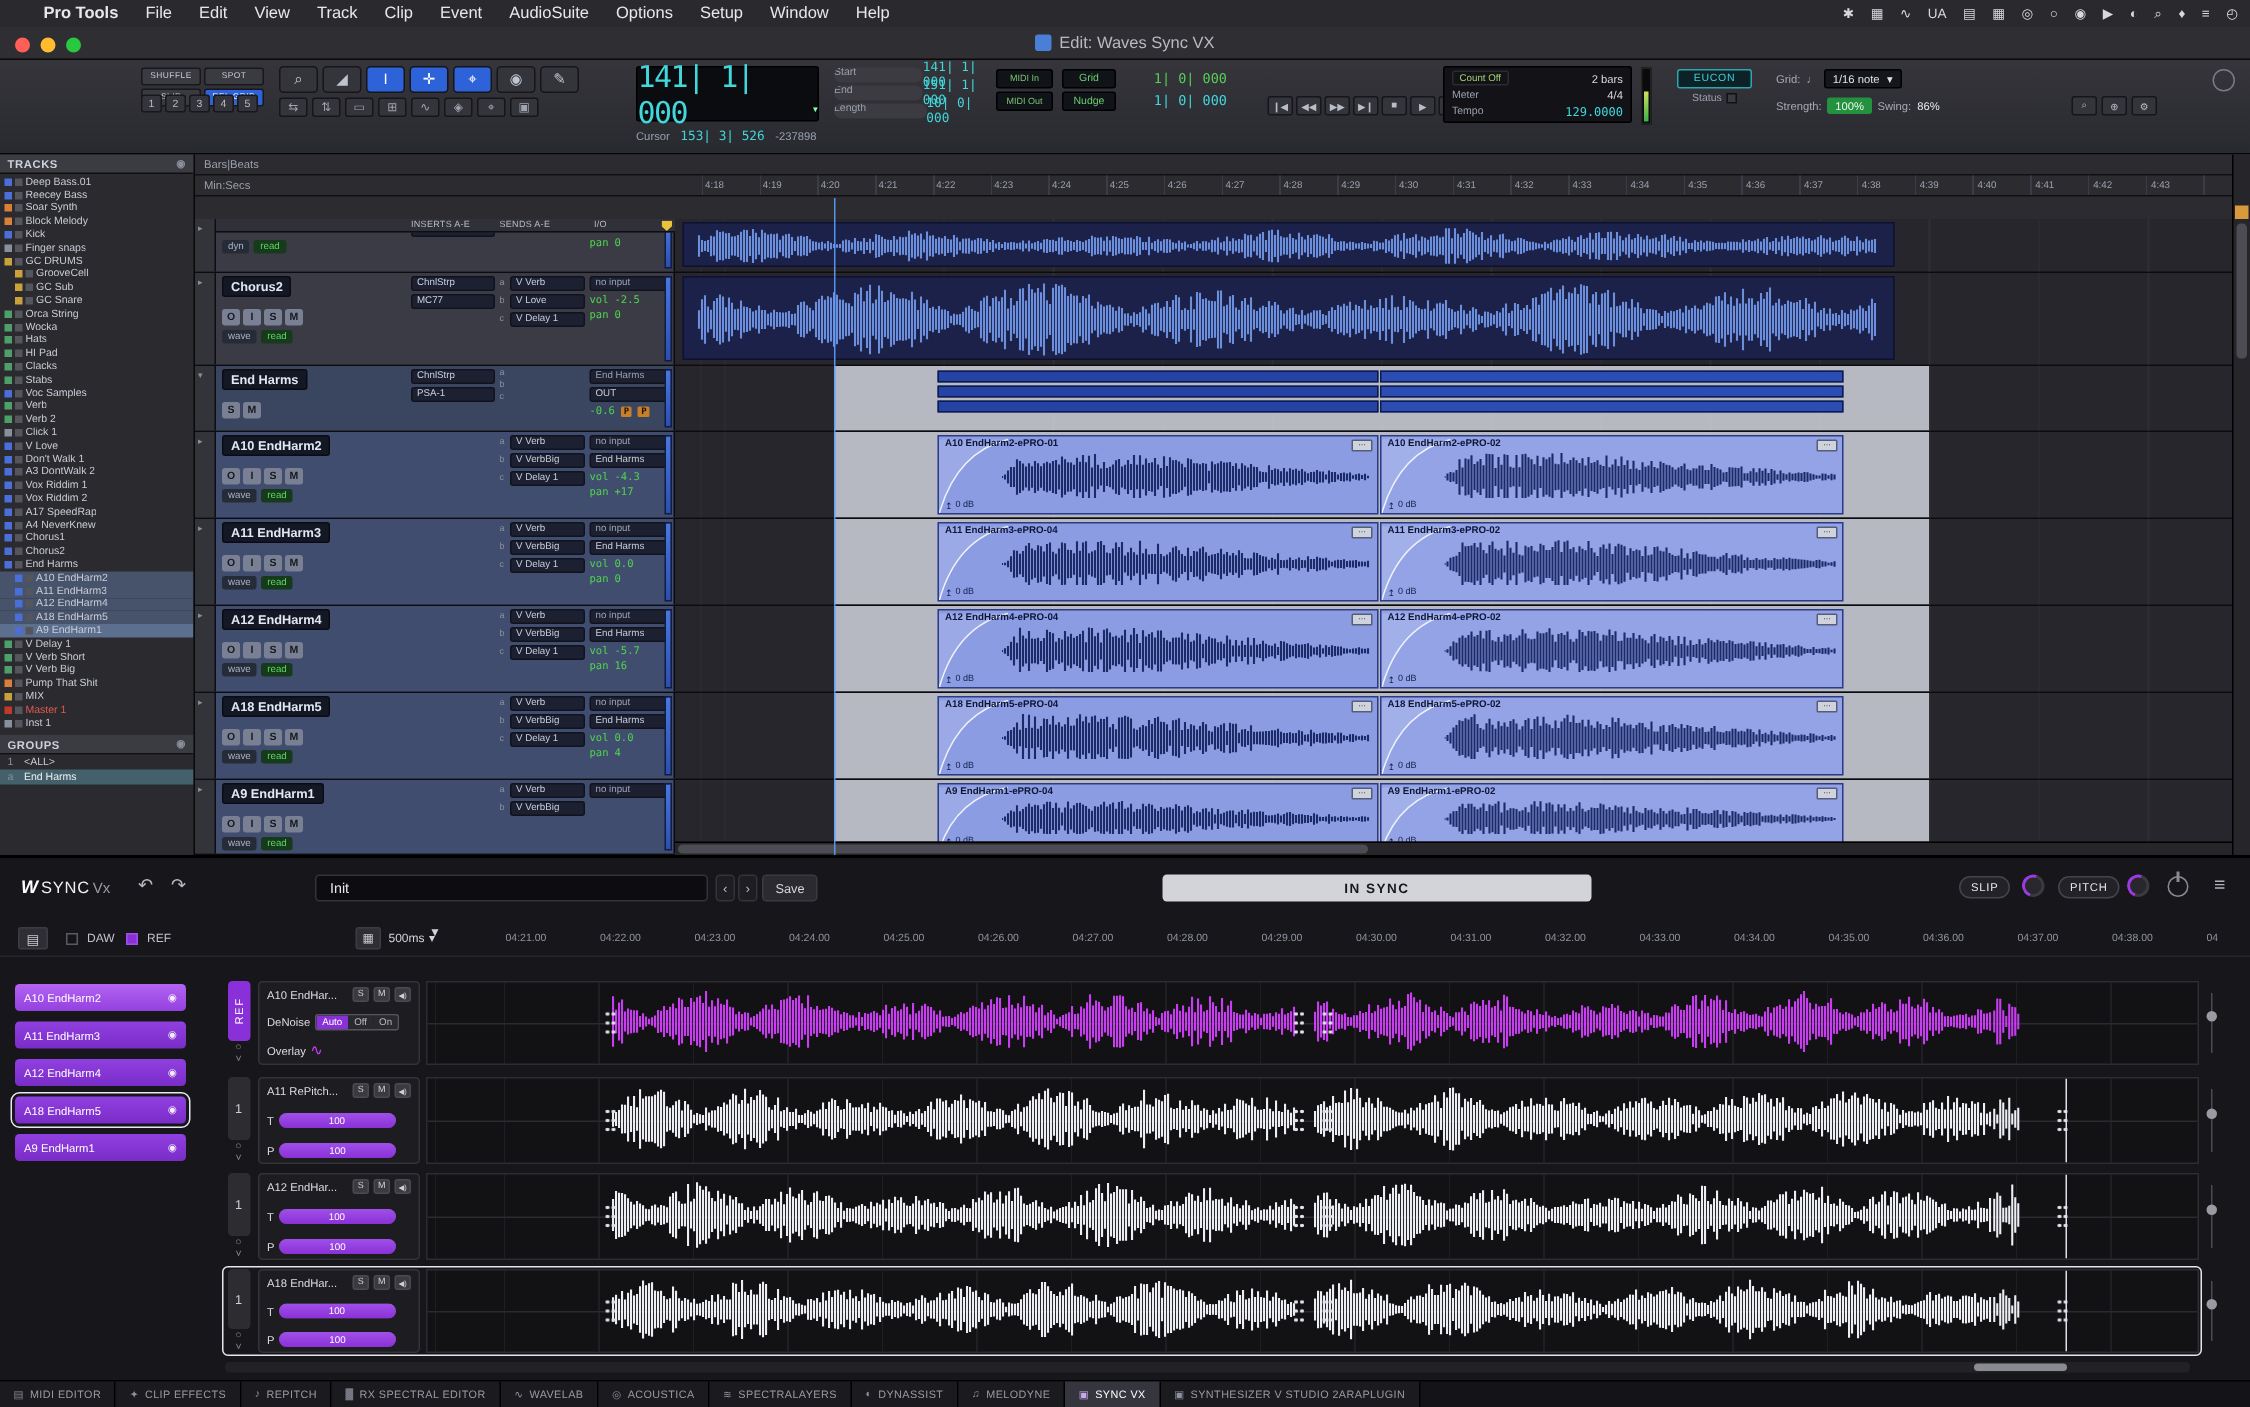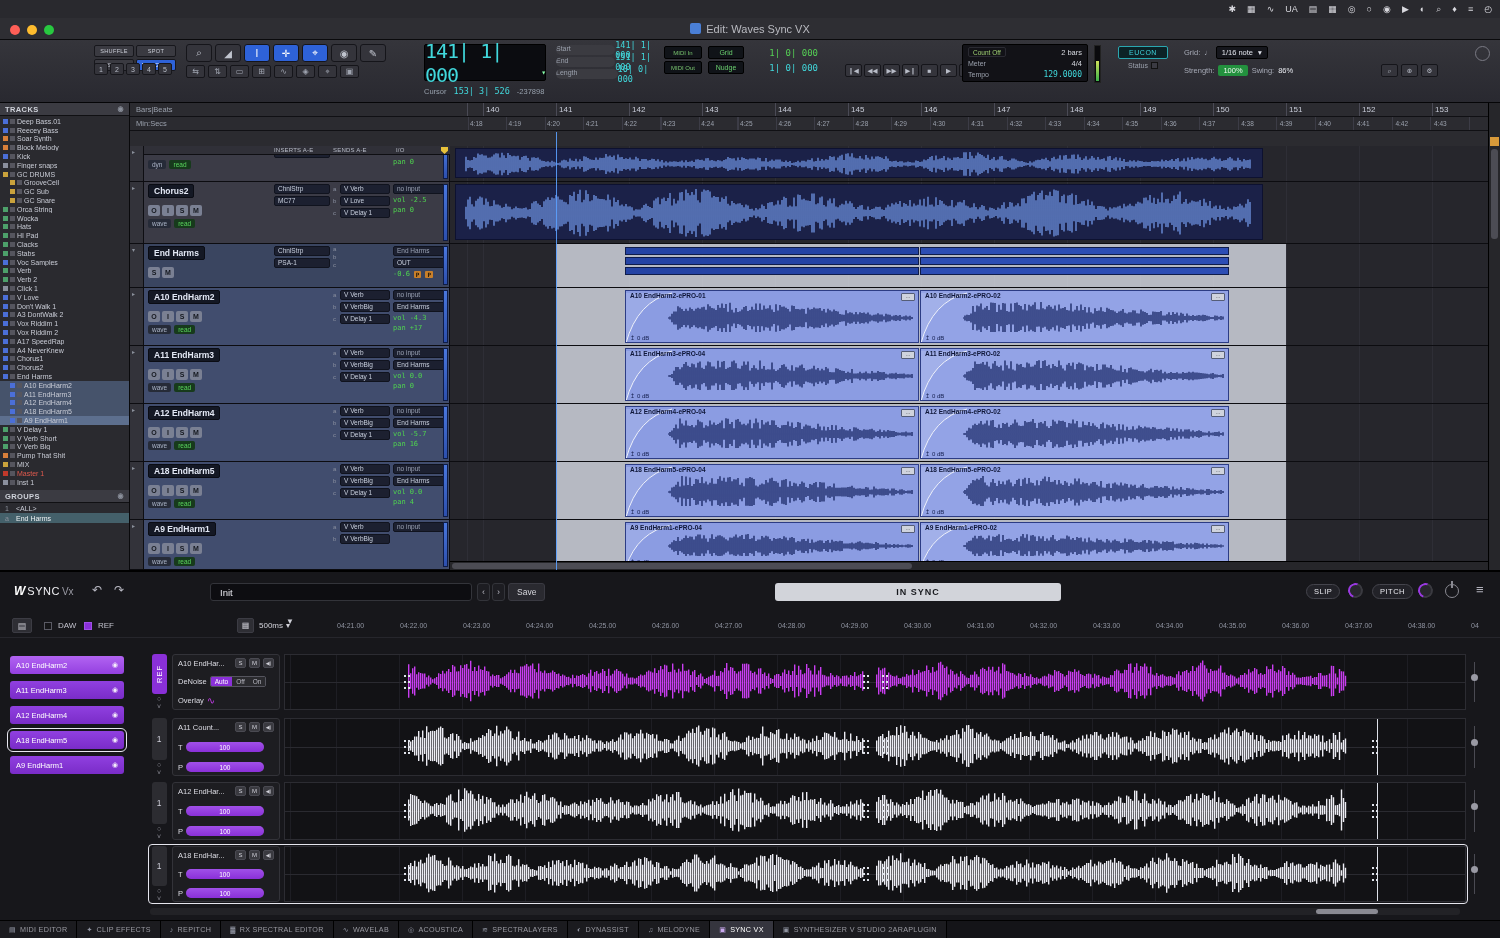--- a/index.html
+++ b/index.html
@@ -217,20 +217,35 @@
 .tab.active .ticon{color:#c9a9ee}
 svg{display:block}
 </style>
 </head>
 <body>
 
 <div class="screen">
 
   <div class="menubar">
     <span class="apple"></span>
+    <div id="menu-items">
+
+    <span class="mi bold">Pro Tools</span>
+        <span class="mi">File</span>
+        <span class="mi">Edit</span>
+        <span class="mi">View</span>
+        <span class="mi">Track</span>
+        <span class="mi">Clip</span>
+        <span class="mi">Event</span>
+        <span class="mi">AudioSuite</span>
+        <span class="mi">Options</span>
+        <span class="mi">Setup</span>
+        <span class="mi">Window</span>
+        <span class="mi">Help</span>
+      </div>
     <div id="menu-right">
 
     <span class="micon">✱</span>
         <span class="micon">▦</span>
         <span class="micon">∿</span>
         <span class="micon">UA</span>
         <span class="micon">▤</span>
         <span class="micon">▦</span>
         <span class="micon">◎</span>
         <span class="micon">○</span>
@@ -674,36 +689,20 @@
             <span class="gkey">a</span>
             <span>End Harms</span>
           </div>
         </div>
     </div>
 
     <div class="editarea">
       <div class="ruler" id="ruler">
           <div class="rrow">
             <span class="rname">Bars|Beats</span>
-            <div class="rticks bars">
-              <span class="rlabel" style="left: 36px;">140</span>
-              <span class="rlabel" style="left: 109px;">141</span>
-              <span class="rlabel" style="left: 182px;">142</span>
-              <span class="rlabel" style="left: 255px;">143</span>
-              <span class="rlabel" style="left: 328px;">144</span>
-              <span class="rlabel" style="left: 401px;">145</span>
-              <span class="rlabel" style="left: 474px;">146</span>
-              <span class="rlabel" style="left: 547px;">147</span>
-              <span class="rlabel" style="left: 620px;">148</span>
-              <span class="rlabel" style="left: 693px;">149</span>
-              <span class="rlabel" style="left: 766px;">150</span>
-              <span class="rlabel" style="left: 839px;">151</span>
-              <span class="rlabel" style="left: 912px;">152</span>
-              <span class="rlabel" style="left: 985px;">153</span>
-            </div>
           </div>
           <div class="rrow">
             <span class="rname">Min:Secs</span>
             <div class="rticks times">
               <span class="rlabel small" style="left: 20px;">4:18</span>
               <span class="rlabel small" style="left: 58.56px;">4:19</span>
               <span class="rlabel small" style="left: 97.12px;">4:20</span>
               <span class="rlabel small" style="left: 135.68px;">4:21</span>
               <span class="rlabel small" style="left: 174.24px;">4:22</span>
               <span class="rlabel small" style="left: 212.8px;">4:23</span>
@@ -1404,21 +1403,21 @@
           <div class="rsl"></div>
         </div>
         <div class="svrow" style="top: 72px; height: 58px;">
           <div class="rail">
             <div class="railchip">1</div>
             <span class="railico">○</span>
             <span class="railico">˅</span>
           </div>
           <div class="svcard">
             <div class="cardr">
-              <span class="cardname">A11 Count...</span>
+              <span class="cardname">A11 RePitch...</span>
               <span class="sqb">S</span>
               <span class="sqb">M</span>
               <span class="sqb" style="font-size: 5px;">◀)</span>
             </div>
             <div class="cardr">
               <span>T</span>
               <span class="sl">
                 <i></i>
                 <b>100</b>
               </span>

